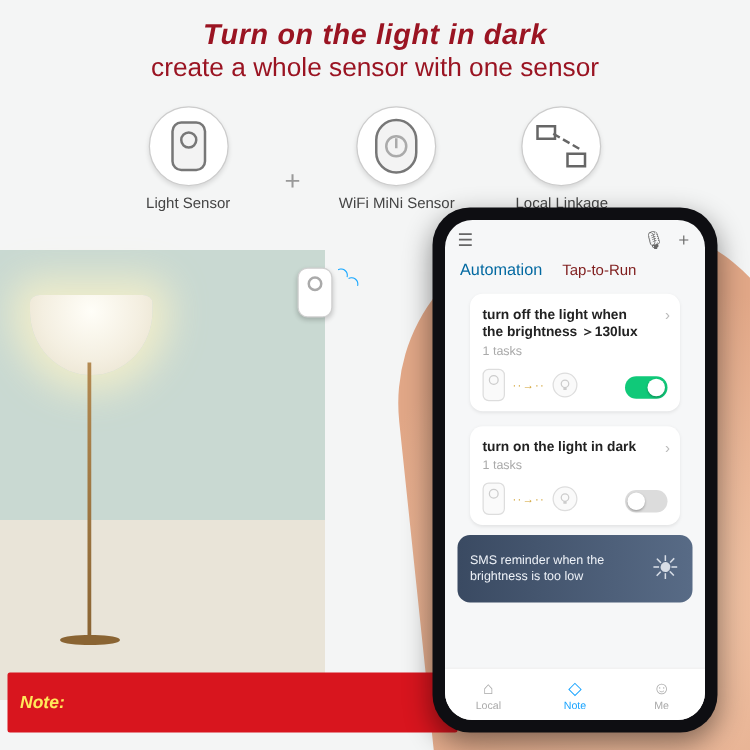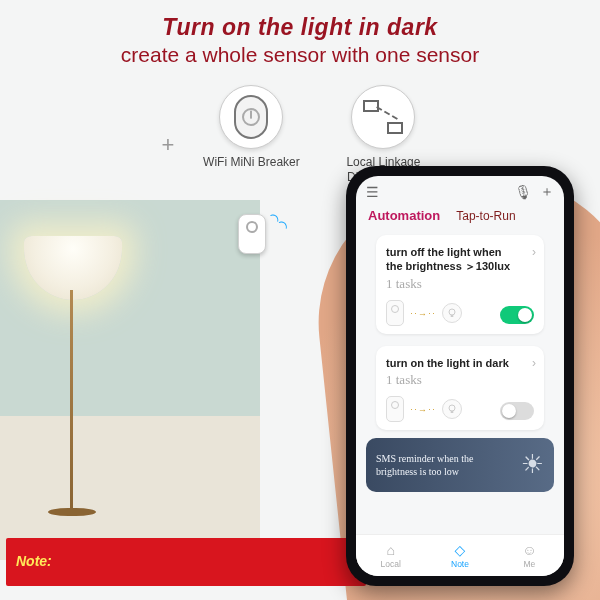--- a/index.html
+++ b/index.html
@@ -108,27 +108,27 @@
   }
   .topbar {
     height: 32px; display: flex; align-items: center; justify-content: space-between;
     padding: 0 10px; color: #666;
   }
   .topbar .ico { font-size: 14px; }
   .tabs {
     display: flex; gap: 16px; padding: 0 12px 6px; align-items: baseline;
   }
   .tab { font-size: 12px; color: #7f1d1d; }
-  .tab.active { color: #be185d; font-weight: 700; font-size: 13px; }
+  .tab.active { color: #0369a1; font-weight: 400; font-size: 13px; }
   .card {
     background: #fff; margin: 6px 20px; border-radius: 10px; padding: 10px 10px 8px;
     box-shadow: 0 1px 3px rgba(0,0,0,.08); position: relative;
   }
   .card .title { font-size: 11px; font-weight: 600; line-height: 1.3; padding-right: 14px; }
-  .card .sub { font-size: 13px; color: #aaa; margin-top: 2px; font-family: Liberation Serif, serif; }
+  .card .sub { font-size: 10px; color: #aaa; margin-top: 2px; }
   .card .chev { position: absolute; right: 8px; top: 10px; color: #bbb; font-size: 12px; }
   .iconrow { display: flex; align-items: center; gap: 6px; margin-top: 8px; }
   .mini {
     width: 18px; height: 26px; border: 1px solid #ddd; border-radius: 5px; background: #fafafa;
     position: relative;
   }
   .mini::after {
     content: ""; position: absolute; top: 4px; left: 50%; transform: translateX(-50%);
     width: 6px; height: 6px; border: 1px solid #ccc; border-radius: 50%;
   }
@@ -150,21 +150,21 @@
   }
   .toggle.on .knob { right: 2px; }
   .toggle.off .knob { left: 2px; }
   .recommend-label { font-size: 11px; font-weight: 700; margin: 8px 12px 2px; }
   .rec-card {
     margin: 2px 10px 0; height: 54px; border-radius: 10px;
     background: linear-gradient(90deg,#3a4a62,#586b86);
     color: #eef2f8; padding: 8px 10px; font-size: 10px;
     display: flex; align-items: center; justify-content: space-between;
   }
-  .rec-card .rtext { max-width: 120px; line-height: 1.3; font-family: Liberation Serif, serif; }
+  .rec-card .rtext { max-width: 120px; line-height: 1.3; }
   .rec-card .art { font-size: 26px; opacity: .85; }
   .tabbar {
     margin-top: auto; height: 42px; border-top: 1px solid #eee;
     display: flex; background: #fff;
   }
   .tabbar .titem {
     flex: 1; display: flex; flex-direction: column; align-items: center; justify-content: center;
     font-size: 8.5px; color: #aaa;
   }
   .tabbar .titem.active { color: #17a3ff; }
@@ -182,26 +182,32 @@
 </style>
 </head>
 <body>
 
 <div class="headline">
   <h1>Turn on the light in dark</h1>
   <div class="subhead">create a whole sensor with one sensor</div>
 </div>
 
 <div class="trio">
+  <div class="item">
+    <div class="circle">
+        <div class="sensor-shape"></div>
+      </div>
+    <div class="cap">Light Sensor</div>
+  </div>
   <div class="plus">+</div>
   <div class="item">
     <div class="circle">
         <div class="breaker-shape"></div>
       </div>
-    <div class="cap">WiFi MiNi Breaker</div>
+    <div class="cap">WiFi MiNi Sensor</div>
   </div>
   <div class="item">
     <div class="circle">
       <div class="link-shape">
         <div class="box b1"></div>
           <div class="box b2"></div>
           <div class="dash"></div>
       </div>
     </div>
     <div class="cap">Local Linkage Disconnected</div>

